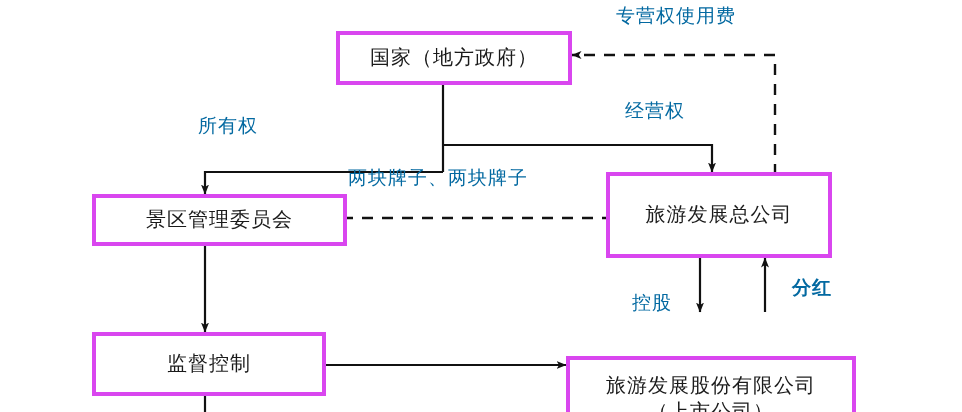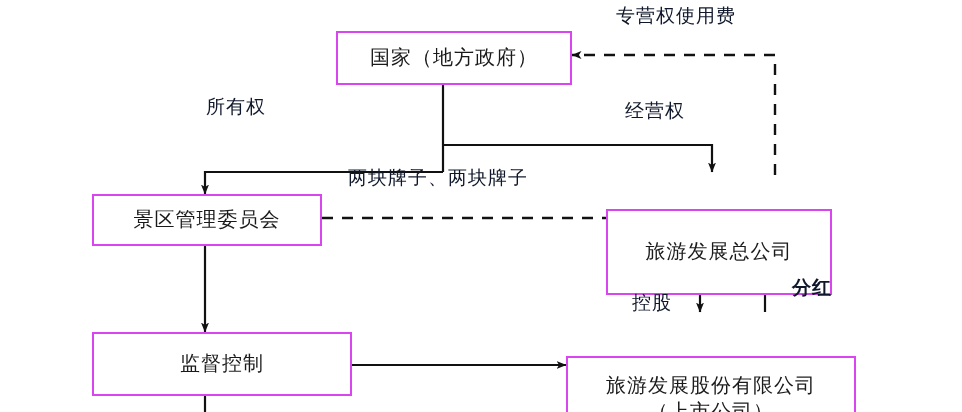--- a/index.html
+++ b/index.html
@@ -20,41 +20,41 @@
   #wiring {
     position: absolute;
     left: 0;
     top: 0;
     width: 962px;
     height: 412px;
   }
   .node {
     position: absolute;
     box-sizing: border-box;
-    border: 2px solid #d946ef;
+    border: 4px solid #d946ef;
     background: #ffffff;
     display: flex;
     flex-direction: column;
     align-items: center;
     justify-content: center;
     text-align: center;
     color: #1a1a1a;
     letter-spacing: 1px;
     z-index: 3;
   }
   .node .line1,
   .node .line2 {
     display: block;
     white-space: nowrap;
     line-height: 1.28;
     font-size: 20px;
   }
   .edge-label {
     position: absolute;
-    color: #0f172a;
+    color: #0369a1;
     font-size: 19px;
     letter-spacing: 1px;
     white-space: nowrap;
     z-index: 4;
     background: transparent;
   }
 </style>
 </head>
 <body>
 
@@ -85,40 +85,40 @@
 
     <path d="M765,312 L765,258" fill="none" stroke="#111111" stroke-width="2.2" marker-end="url(#arrow)"></path>
 
     <path d="M715,398 L715,412" fill="none" stroke="#111111" stroke-width="2.2"></path>
   </svg>
 
   <div class="node" style="left:336px; top:31px; width:236px; height:54px;">
     <span class="line1">国家（地方政府）</span>
   </div>
 
-  <div class="node" style="left:92px; top:194px; width:230px; height:52px;">
+  <div class="node" style="left:92px; top:194px; width:255px; height:52px;">
     <span class="line1">景区管理委员会</span>
   </div>
 
-  <div class="node" style="left:606px; top:172px; width:226px; height:86px;margin-top:37px;">
+  <div class="node" style="left:606px; top:172px; width:226px; height:86px;">
     <span class="line1">旅游发展总公司</span>
   </div>
 
-  <div class="node" style="left:92px; top:332px; width:260px; height:64px;">
+  <div class="node" style="left:92px; top:332px; width:234px; height:64px;">
     <span class="line1">监督控制</span>
   </div>
 
   <div class="node" style="left:566px; top:312px; width:290px; height:86px;margin-top:44px;">
     <span class="line1">旅游发展股份有限公司</span>
     <span class="line2">（上市公司）</span>
   </div>
 
   <div class="edge-label" style="left:616px; top:3px;">专营权使用费</div>
 
-  <div class="edge-label" style="left:198px; top:94px;margin-left:8px;">所有权</div>
+  <div class="edge-label" style="left:198px; top:113px;">所有权</div>
 
   <div class="edge-label" style="left:625px; top:98px;">经营权</div>
 
   <div class="edge-label" style="left:348px; top:165px;">两块牌子、两块牌子</div>
 
   <div class="edge-label" style="left:632px; top:290px;">控股</div>
 
   <div class="edge-label" style="left:792px; top:275px;font-weight:bold;">分红</div>
 
 </div>

